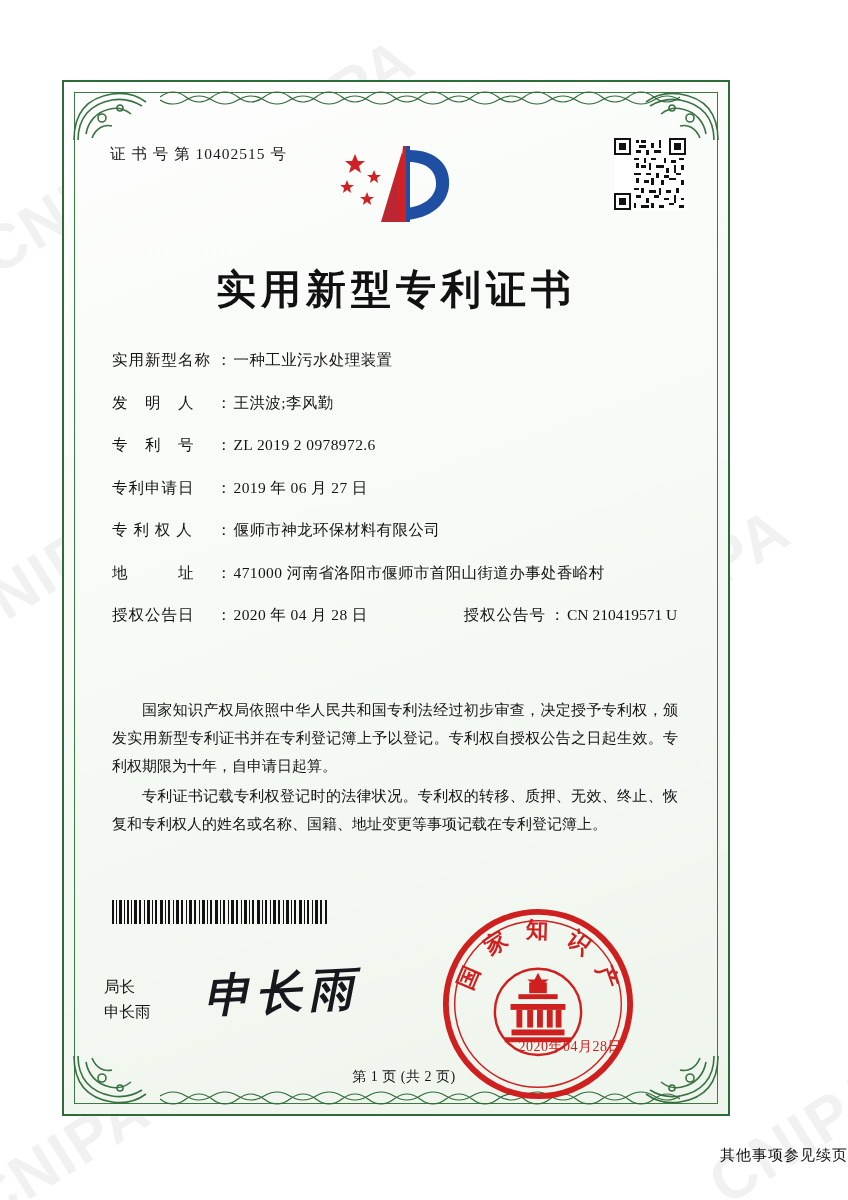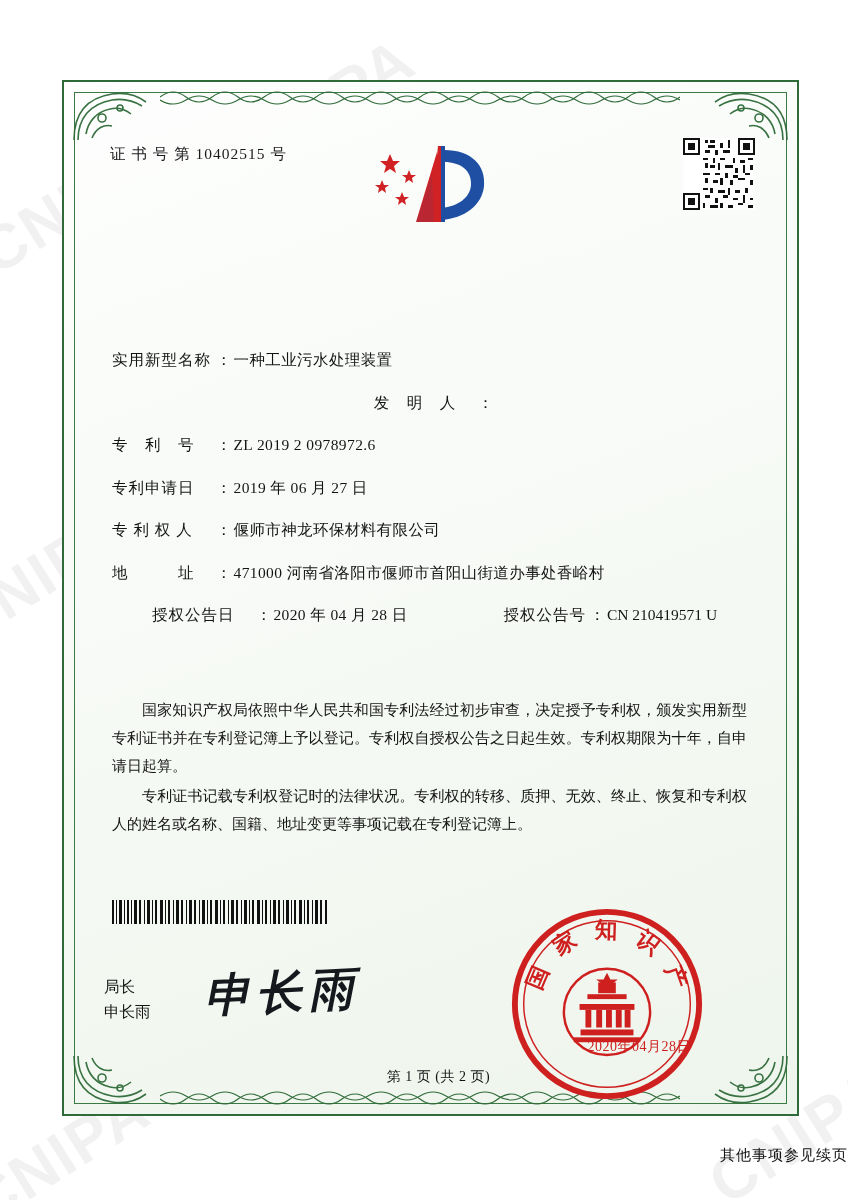--- a/index.html
+++ b/index.html
@@ -30,21 +30,21 @@
     letter-spacing: 2px;
     transform: rotate(-32deg);
     white-space: nowrap;
   }
 
   
   .cert {
     position: absolute;
     left: 62px;
     top: 80px;
-    width: 737px;
+    width: 668px;
     height: 1036px;
     z-index: 2;
     background: linear-gradient(160deg, #fdfefd 0%, #f7faf6 45%, #eef5ec 100%);
     border: 2px solid #2f6b39;
     box-sizing: border-box;
   }
   .cert-inner {
     position: absolute;
     left: 10px;
     top: 10px;
@@ -122,21 +122,20 @@
     left: 48px;
     right: 40px;
     top: 268px;
   }
   .field {
     display: flex;
     align-items: baseline;
     margin-bottom: 21.5px;
     font-size: 15.5px;
     color: #141414;
-    justify-content: center;
   }
   .f-label {
     width: 104px;
     flex: none;
     letter-spacing: 1px;
     white-space: pre;
   }
   .f-colon {
     flex: none;
     margin-right: 2px;
@@ -390,30 +389,32 @@
       <path d="M70 84 L91 14 L92 84 Z" fill="#d02224"></path>
       <path d="M70 84 L86 36 L88 84 Z" fill="#1e4fa3" opacity="0.12"></path>
       <g fill="#d02224">
         <polygon points="44,16 47,23 54,23 48,28 50,35 44,31 38,35 40,28 34,23 41,23"></polygon>
         <polygon points="63,32 65,37 70,37 66,40 67,45 63,42 59,45 60,40 56,37 61,37"></polygon>
         <polygon points="36,42 38,47 43,47 39,50 40,55 36,52 32,55 33,50 29,47 34,47"></polygon>
         <polygon points="56,54 58,59 63,59 59,62 60,67 56,64 52,67 53,62 49,59 54,59"></polygon>
       </g>
     </svg>
 
+    <div class="title">实用新型专利证书</div>
 
     <div class="fields">
       <div class="field">
         <span class="f-label">实用新型名称</span>
         <span class="f-colon">：</span>
         <span class="f-value">一种工业污水处理装置</span>
       </div>
       <div class="field">
         <span class="f-label">发　明　人</span>
         <span class="f-colon">：</span>
+        <span class="f-value">王洪波;李风勤</span>
       </div>
       <div class="field">
         <span class="f-label">专　利　号</span>
         <span class="f-colon">：</span>
         <span class="f-value">ZL 2019 2 0978972.6</span>
       </div>
       <div class="field">
         <span class="f-label">专利申请日</span>
         <span class="f-colon">：</span>
         <span class="f-value">2019 年 06 月 27 日</span>

